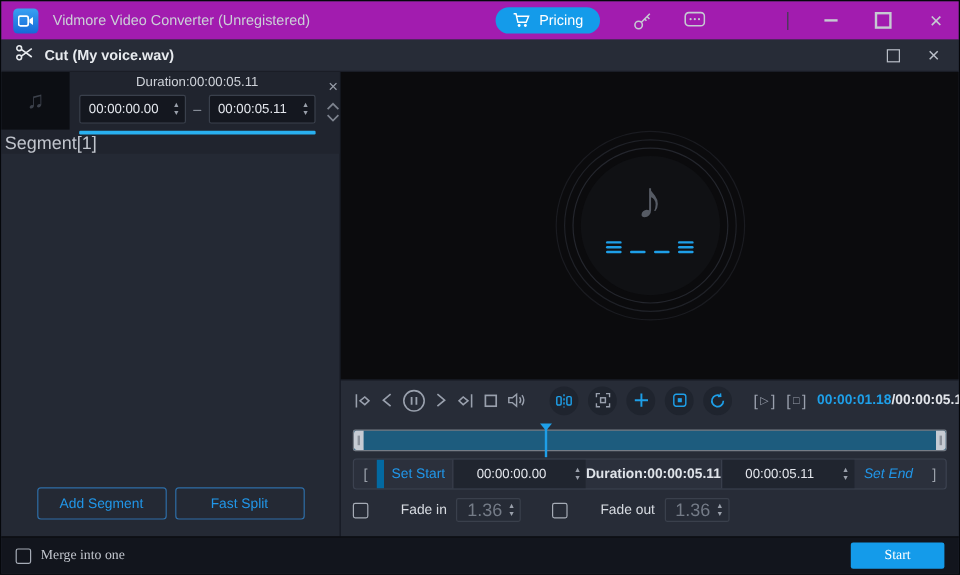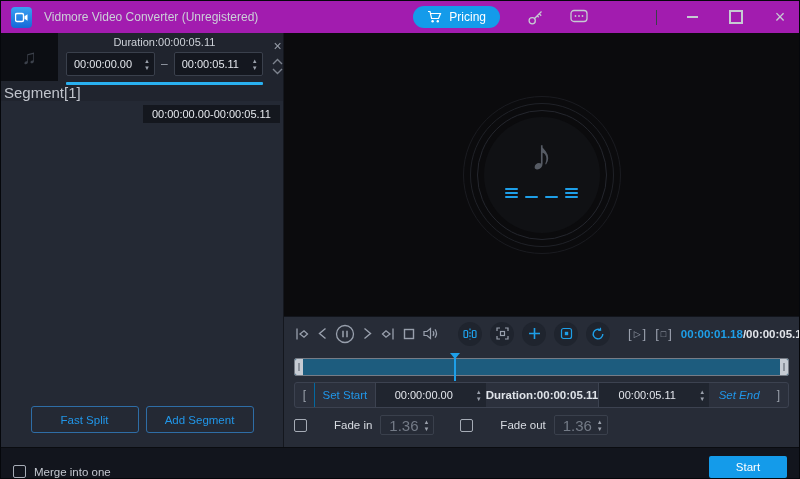--- a/index.html
+++ b/index.html
@@ -91,35 +91,35 @@
   .s-handle::before { content:""; position:absolute; left:3px; top:4px; bottom:4px; width:2px; background:#8b919b; }
   .s-handle.left { left:0; border-radius:2px 0 0 2px; }
   .s-handle.right { right:0; border-radius:0 2px 2px 0; }
   .playhead { position:absolute; top:-6px; height:30px; width:10px; transform:translateX(-50%); cursor:ew-resize; }
   .playhead::before { content:""; position:absolute; left:0; top:0; border-left:5px solid transparent; border-right:5px solid transparent; border-top:6px solid #1e9fe8; }
   .playhead::after { content:""; position:absolute; left:4px; top:2px; width:2px; height:26px; background:#1e9fe8; }
 
   .trim-row { height:26px; margin-top:2px; flex:none; display:flex; border:1px solid #3c4250; border-radius:3px; background:#2b303c; overflow:hidden; align-items:stretch; }
   .cell { display:flex; align-items:center; justify-content:center; }
   .cell-brk { width:19px; flex:none; color:#9aa0aa; font-size:12px; }
-  .cell-lbl { flex:1; color:#2196e8; font-size:11.5px; cursor:pointer; border-left:1px solid #0369a1; border-right:1px solid #3c4250; }
+  .cell-lbl { flex:1; color:#2196e8; font-size:11.5px; cursor:pointer; border-left:6px solid #0369a1; border-right:1px solid #3c4250; }
   .cell-lbl.last { border-right:none; border-left:none;font-style:italic; }
   .cell-input { width:110px; flex:none; background:#20252f; }
   .cell-input .val { flex:1; text-align:center; font-size:11px; color:#e3e6ec; }
   .cell-dur { flex:1.3; color:#dfe3e9; font-size:11.5px; font-weight:bold; border-right:1px solid #3c4250; }
 
   .fade-row { height:30px; display:flex; align-items:center; flex:none; margin-top:2px; }
   .checkbox { width:13px; height:13px; border:1px solid #a6acb6; border-radius:2px; background:transparent; flex:none; cursor:pointer; }
   .fade-lbl { font-size:11.5px; color:#d8dce2; margin:0 8px 0 7px;padding-left:20px; }
   .fade-input { width:54px; height:20px; background:#262b36; border:1px solid #3a404c; border-radius:2px; display:flex; align-items:center; }
   .fade-input .val { flex:1; font-size:15px; color:#747b87; padding-left:8px; }
   .fade-gap { width:26px; flex:none; }
 
   
-  .footer { height:31px; flex:none; background:#12151d; border-top:1px solid #0a0c10; display:flex; align-items:flex-end; padding:0 12px; }
+  .footer { height:31px; flex:none; background:#12151d; border-top:1px solid #0a0c10; display:flex; align-items:center; padding:0 12px;font-family:Liberation Serif, serif; }
   .footer .merge-lbl { font-size:11.5px; color:#c3c7cf; margin-left:8px; }
   .footer-btns { margin-left:auto; display:flex; gap:8px; }
   .solid-btn { width:78px; height:22px; border:none; border-radius:2px; background:#149bea; color:#fff; font-size:11.5px; font-family:inherit; cursor:pointer; }
 </style>
 </head>
 <body>
 
 <div class="window">
 
   <div class="titlebar">
@@ -160,20 +160,34 @@
           <i></i>
           <i></i>
         </span>
       <span class="tb-sep"></span>
       <span class="tb-ico win-min"></span>
       <span class="tb-ico win-max"></span>
       <span class="tb-ico win-close"></span>
     </div>
   </div>
 
+  <div class="cut-header">
+    <span>
+      <svg width="15" height="14" viewBox="0 0 15 14" fill="none" stroke="#e8ebef" stroke-width="1.3">
+          <circle cx="3" cy="3.2" r="2"></circle>
+          <circle cx="3" cy="10.8" r="2"></circle>
+          <path d="M4.8 4.2 L13.5 10.5 M4.8 9.8 L13.5 3.5"></path>
+        </svg>
+    </span>
+    <span class="title">Cut (My voice.wav)</span>
+    <div class="ch-right">
+      <span class="tb-ico ch-max"></span>
+      <span class="tb-ico ch-close"></span>
+    </div>
+  </div>
 
   <div class="main">
 
     <div class="left-panel">
       <div class="seg-detail">
         <div class="thumb-col">
           <div class="thumb">
               <span class="thumb-note"></span>
             </div>
           <div class="seg-label">Segment[1]</div>
@@ -206,27 +220,24 @@
                 <path d="M1 6 L5.5 1.5 L10 6"></path>
               </svg>
             </span>
           <span>
               <svg width="11" height="7" viewBox="0 0 11 7" fill="none" stroke="#7d838e" stroke-width="1.4">
                 <path d="M1 1 L5.5 5.5 L10 1"></path>
               </svg>
             </span>
         </div>
       </div>
-      <div class="tooltip-row">
-        <div class="seg-tooltip">00:00:00.00-00:00:05.11</div>
-      </div>
       <div class="left-spacer"></div>
       <div class="left-buttons">
+        <button class="outline-btn">Add Segment</button>
         <button class="outline-btn">Fast Split</button>
-        <button class="outline-btn">Add Segment</button>
       </div>
     </div>
 
     <div class="right-col">
       <div class="preview">
         <div class="ring1">
           <div class="ring2">
             <div class="ring3">
               <div class="disc-core">
                 <span class="big-note"></span>

